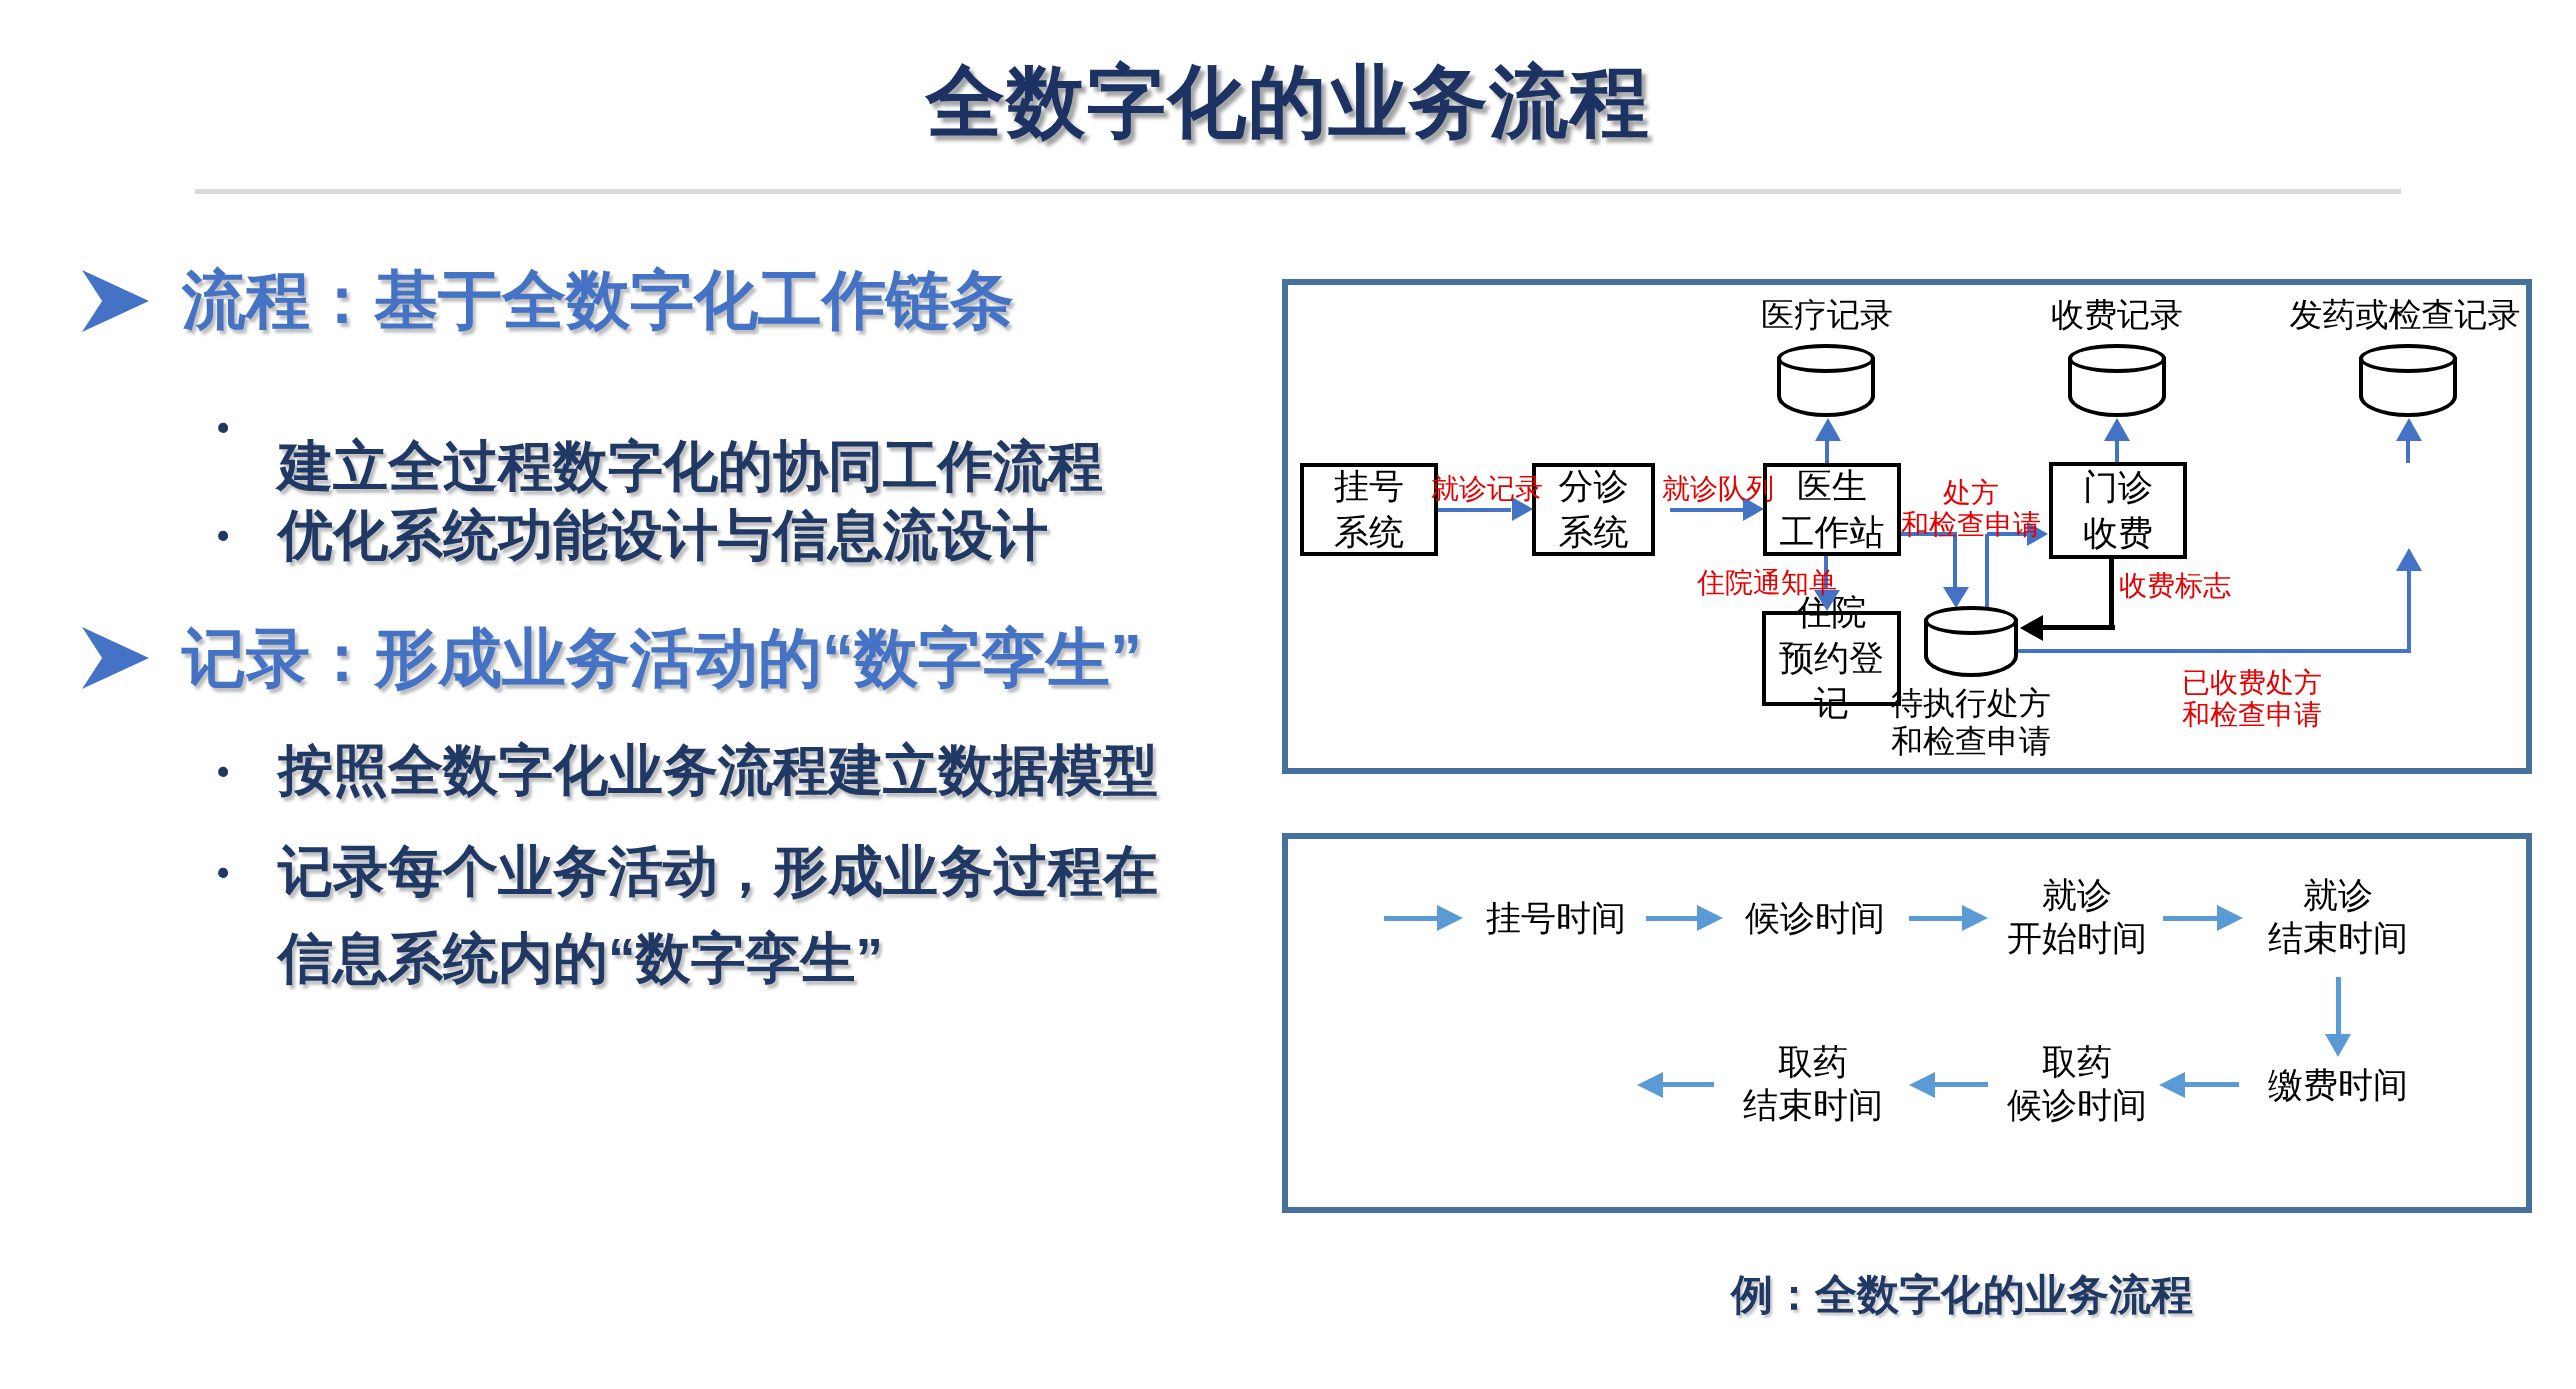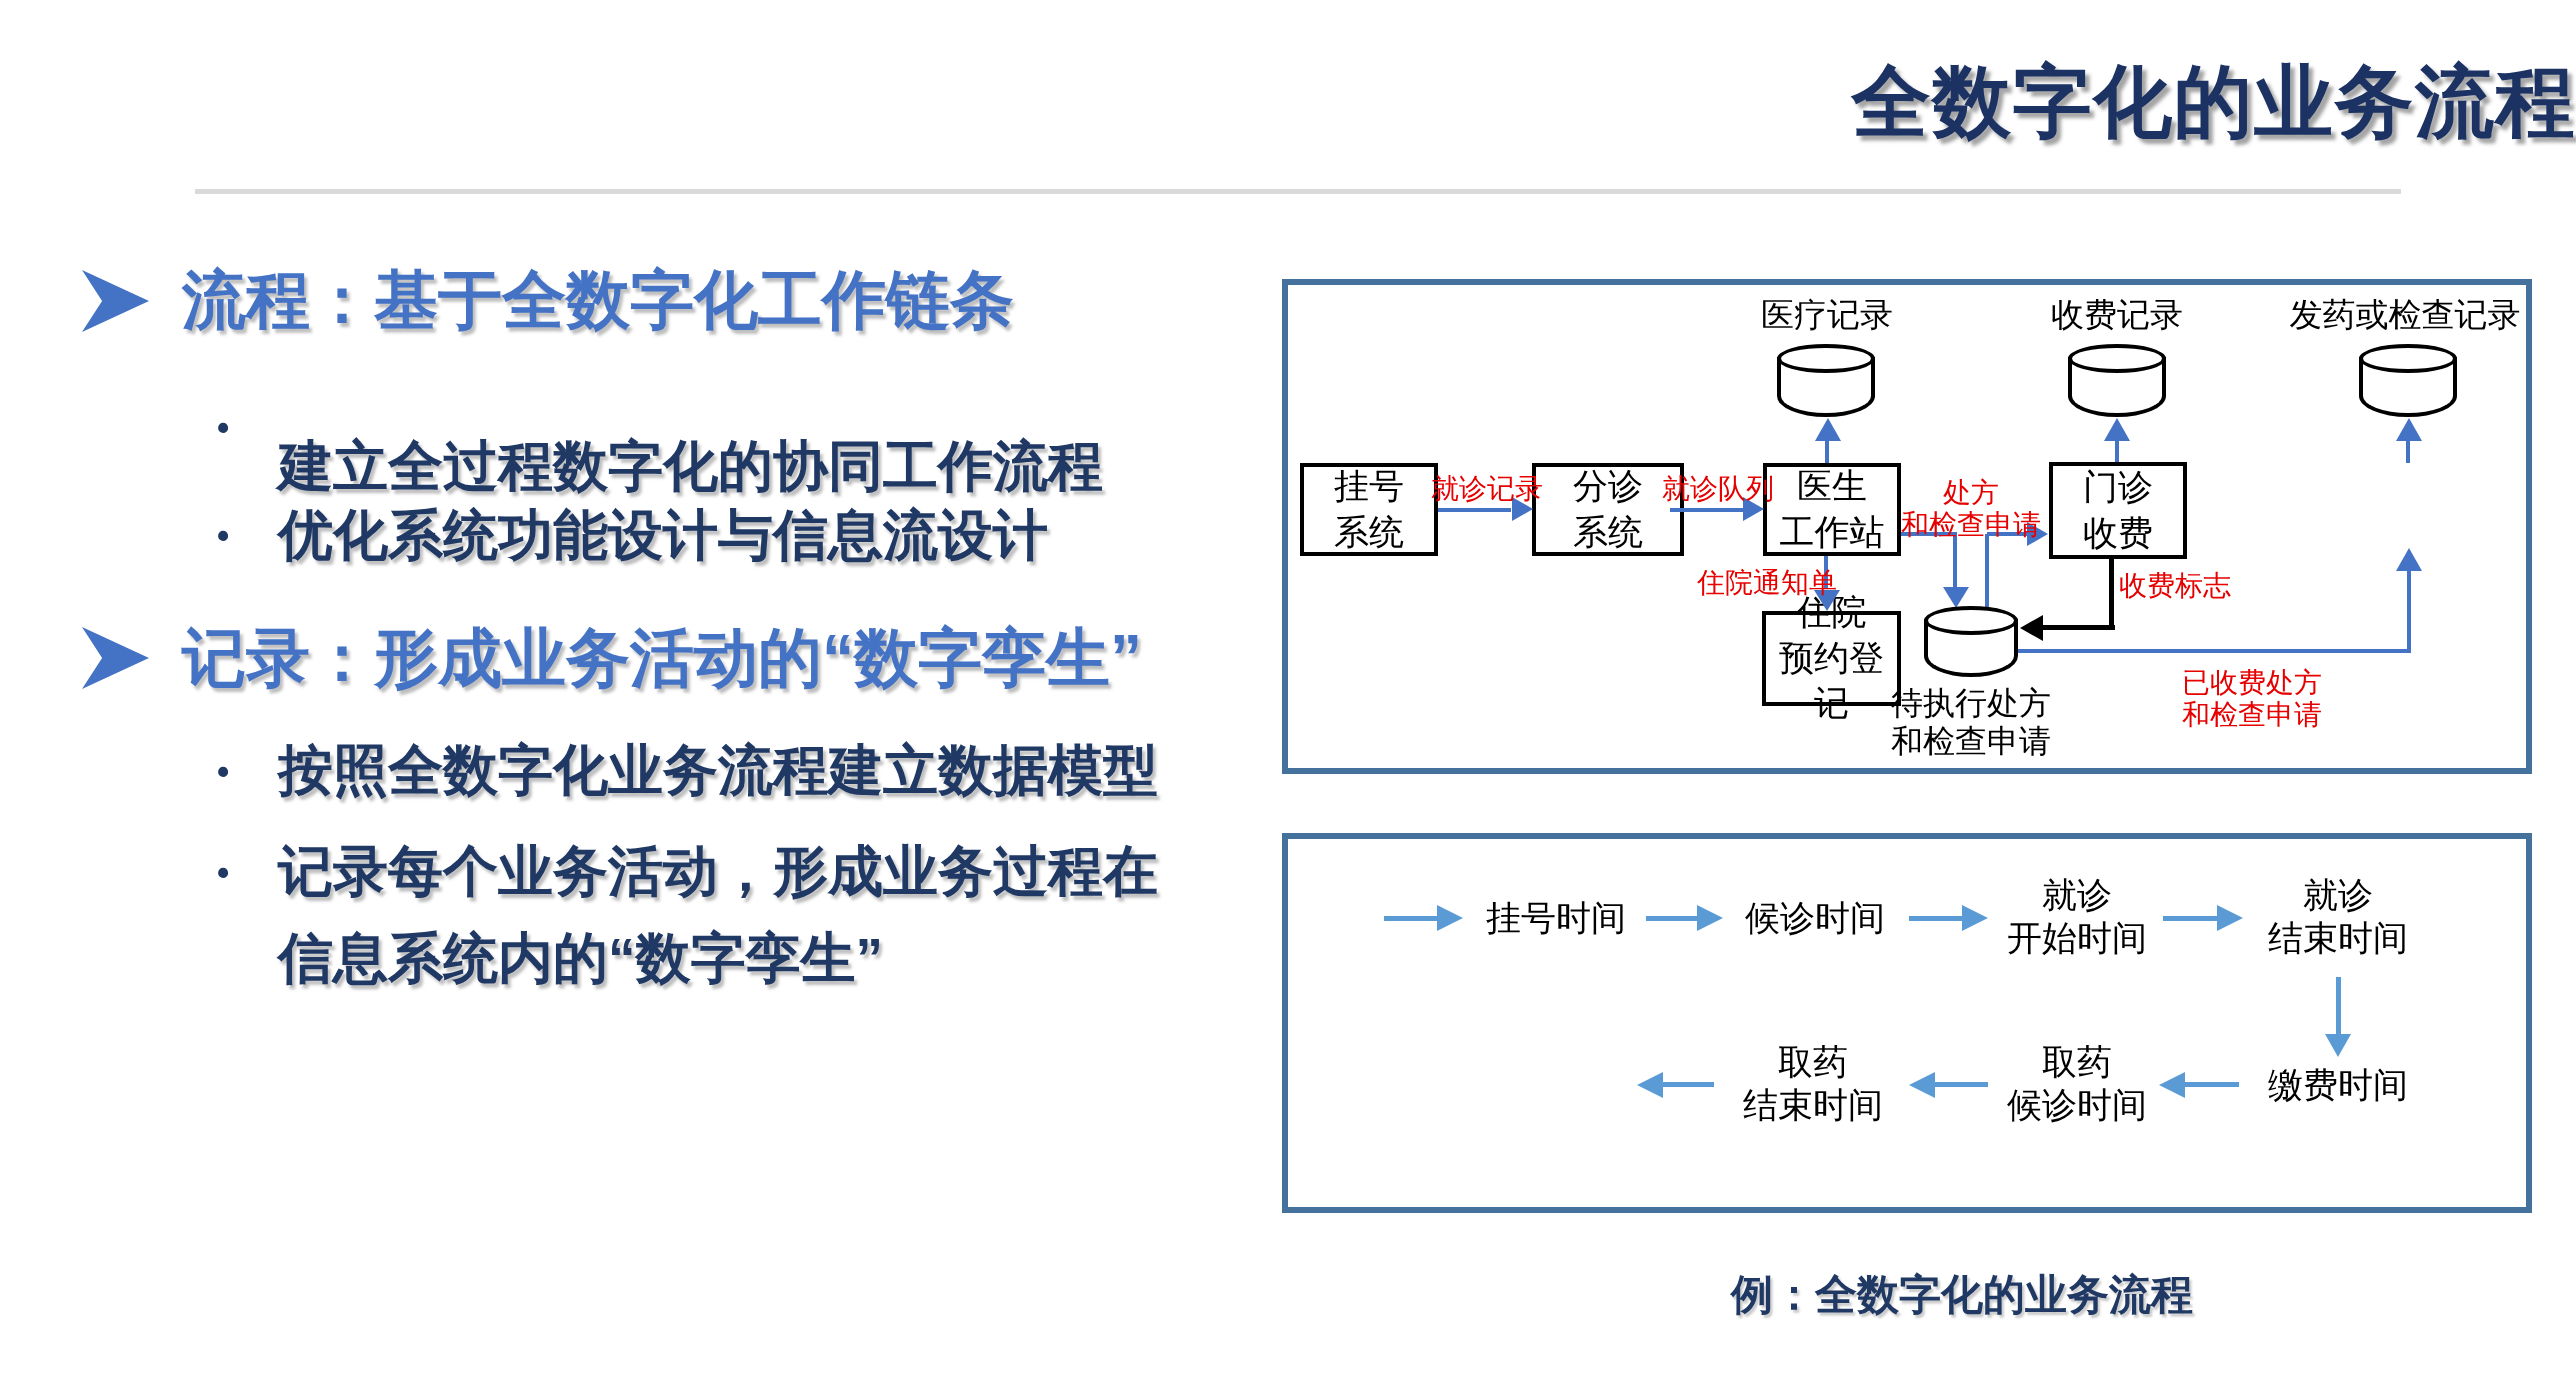--- a/index.html
+++ b/index.html
@@ -3,21 +3,21 @@
 <meta charset="utf-8">
 <style>
   html,body{margin:0;padding:0;}
   body{
     width:2576px;height:1390px;position:relative;background:#ffffff;overflow:hidden;
     font-family:"Liberation Sans",sans-serif;
   }
   .abs{position:absolute;}
   
   .title{
-    left:0;top:50px;width:2576px;text-align:right;
+    left:0;top:50px;width:2576px;text-align:center;
     font-size:79px;font-weight:bold;color:#1B3263;letter-spacing:1.5px;
     text-shadow:4.5px 5.3px 3.8px rgba(90,90,90,0.55);
   }
   .divider{left:195px;top:189px;width:2206px;height:5.3px;background:#D9D9D9;}
   
   .lv1-marker{
     width:67px;height:62px;background:#4472C4;
     clip-path:polygon(0 0,100% 50%,0 100%,30% 50%);
   }
   .lv1-text{
@@ -128,21 +128,21 @@
   <div class="abs ln" style="left:537px;top:156px;width:3.8px;height:22px;"></div>
   <div class="abs tr tr-u" style="left:816px;top:133px;"></div>
   <div class="abs ln" style="left:827px;top:156px;width:3.8px;height:22px;"></div>
   <div class="abs tr tr-u" style="left:1108px;top:133px;"></div>
   <div class="abs ln" style="left:1118px;top:156px;width:3.8px;height:22px;"></div>
 
   <div class="abs pbox" style="left:12px;top:178px;width:138px;height:93px;">
     <span>挂号</span>
     <span>系统</span>
   </div>
-  <div class="abs pbox" style="left:244px;top:178px;width:152px;height:93px;">
+  <div class="abs pbox" style="left:244px;top:178px;width:123px;height:93px;">
     <span>分诊</span>
     <span>系统</span>
   </div>
   <div class="abs pbox" style="left:475px;top:178px;width:138px;height:93px;">
     <span>医生</span>
     <span>工作站</span>
   </div>
   <div class="abs pbox" style="left:761px;top:177px;width:138px;height:97px;">
     <span>门诊</span>
     <span>收费</span>

